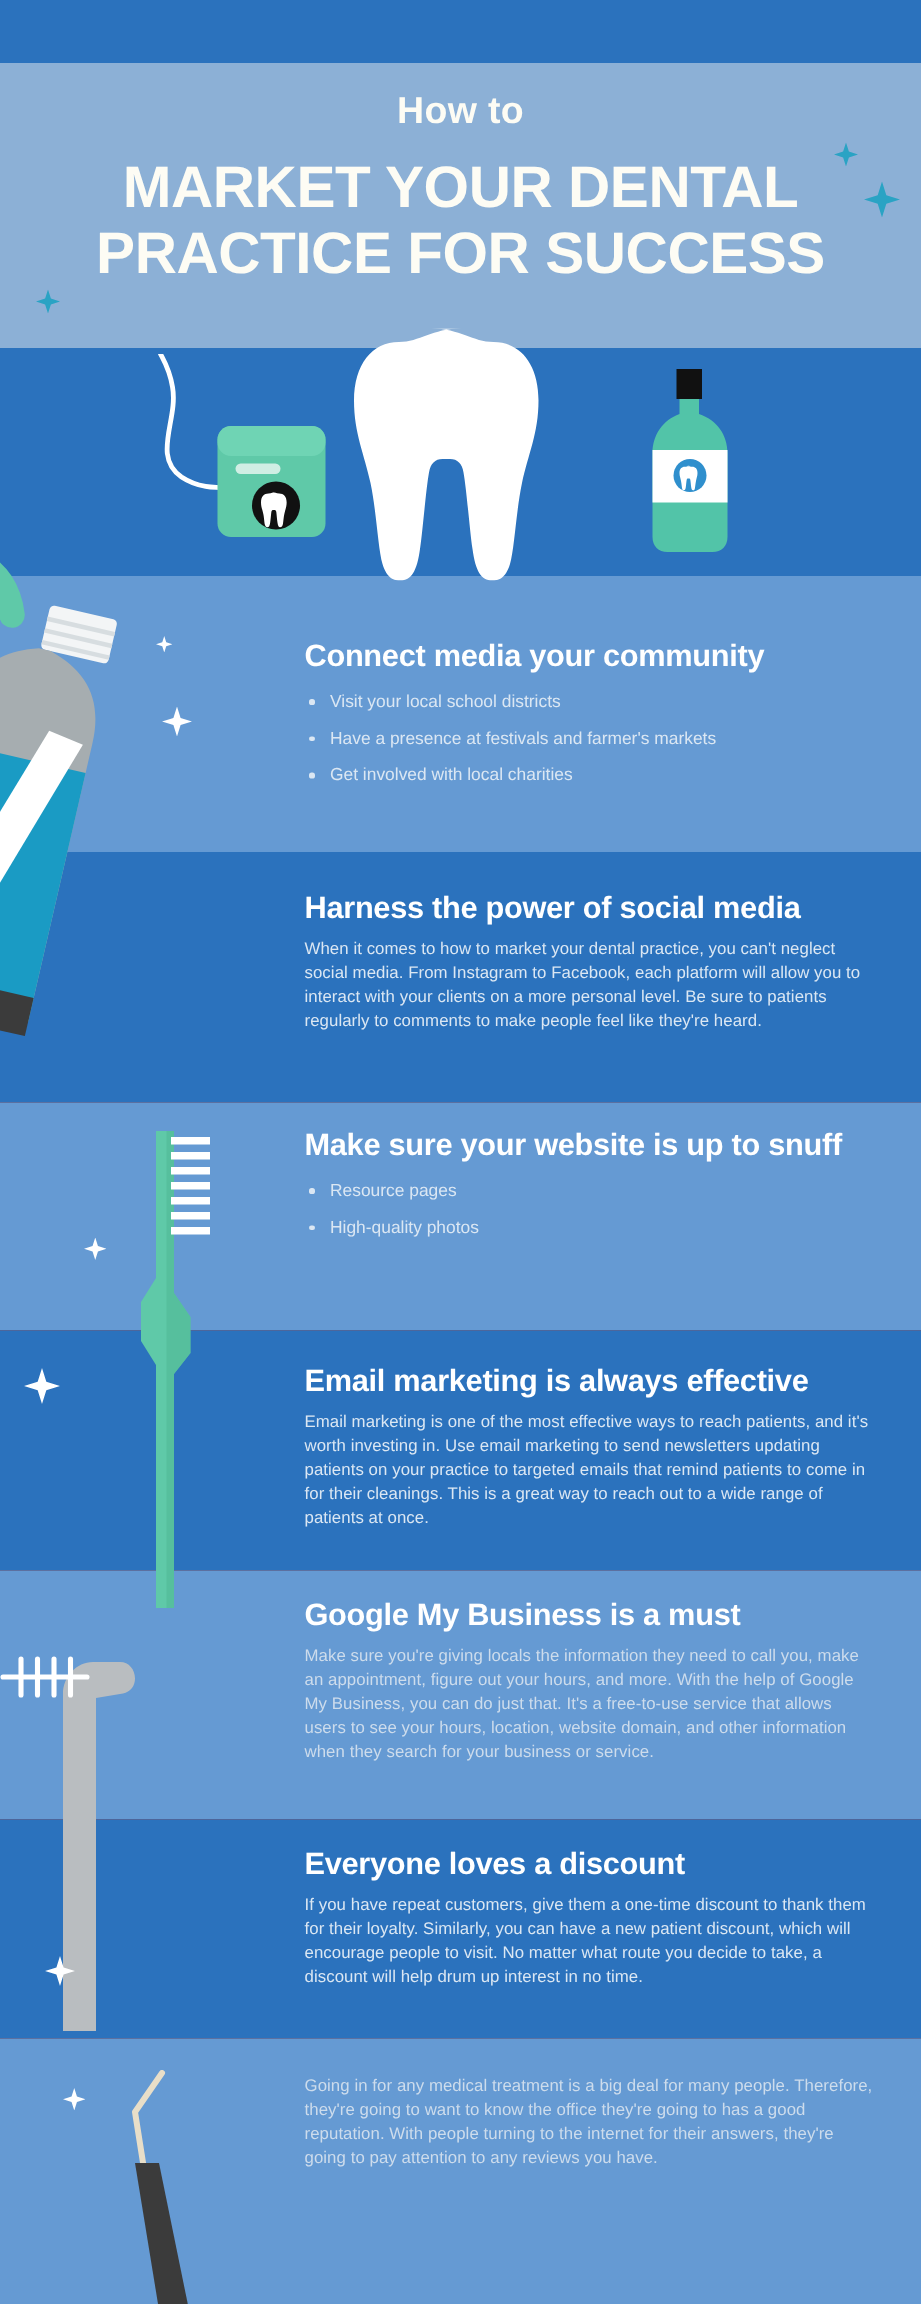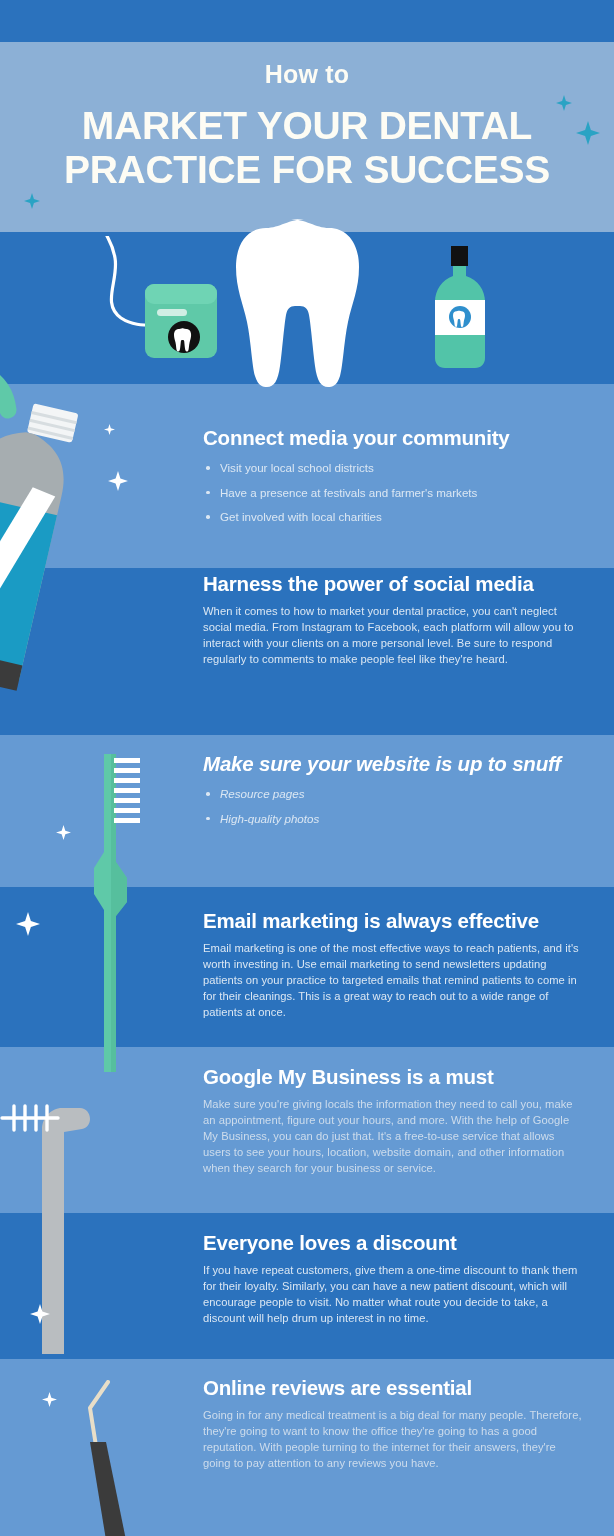--- a/index.html
+++ b/index.html
@@ -195,29 +195,29 @@
     <div class="content" style="top:42px;">
       <div class="sec-title">Connect media your community</div>
       <ul class="sec-list">
         <li>Visit your local school districts</li>
         <li>Have a presence at festivals and farmer's markets</li>
         <li>Get involved with local charities</li>
       </ul>
     </div>
   </div>
 
-  <div class="row" style="top:549px; height:167px;">
+  <div class="row" style="top:571px; height:167px;">
     <div class="content" style="top:23px;">
       <div class="sec-title">Harness the power of social media</div>
-      <div class="sec-body">When it comes to how to market your dental practice, you can't neglect social media. From Instagram to Facebook, each platform will allow you to interact with your clients on a more personal level. Be sure to respond regularly to comments to make people feel like they're heard.</div>
+      <div class="sec-body">When it comes to how to market your dental practice, you can't neglect social media. From Instagram to Facebook, each platform will allow you to interact with your clients on a more personal level. Be sure to patients regularly to comments to make people feel like they're heard.</div>
     </div>
   </div>
 
   <div class="row" style="top:735px; height:152px;">
-    <div class="content" style="top:17px;font-style:italic;">
+    <div class="content" style="top:17px;">
       <div class="sec-title">Make sure your website is up to snuff</div>
       <ul class="sec-list">
         <li>Resource pages</li>
         <li>High-quality photos</li>
       </ul>
     </div>
   </div>
 
   <div class="row" style="top:887px; height:160px;">
     <div class="content" style="top:22px;">
@@ -235,20 +235,19 @@
 
   <div class="row" style="top:1213px; height:146px;">
     <div class="content" style="top:18px;">
       <div class="sec-title">Everyone loves a discount</div>
       <div class="sec-body">If you have repeat customers, give them a one-time discount to thank them for their loyalty. Similarly, you can have a new patient discount, which will encourage people to visit. No matter what route you decide to take, a discount will help drum up interest in no time.</div>
     </div>
   </div>
 
   <div class="row" style="top:1359px; height:177px;">
     <div class="content" style="top:17px;">
-      <div class="sec-title">Online reviews are essential</div>
       <div class="sec-body dim">Going in for any medical treatment is a big deal for many people. Therefore, they're going to want to know the office they're going to has a good reputation. With people turning to the internet for their answers, they're going to pay attention to any reviews you have.</div>
     </div>
   </div>
 
   <div class="footer-url">dentalpracticetransitions.henryschein.com</div>
 
 </div>
 
 </body></html>

